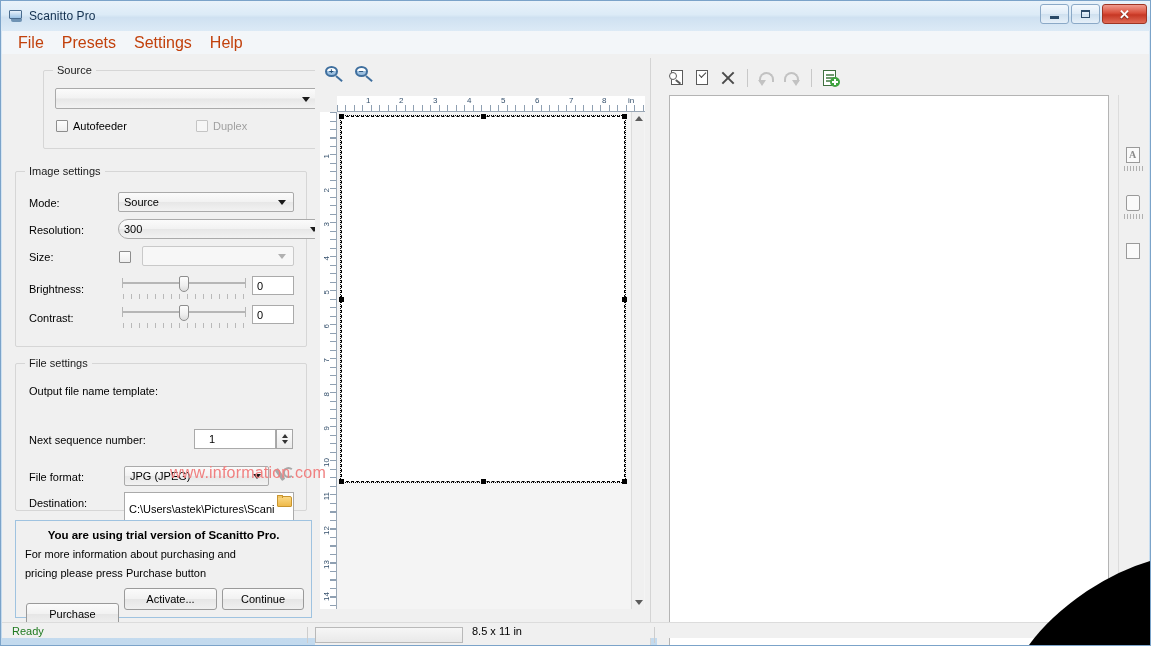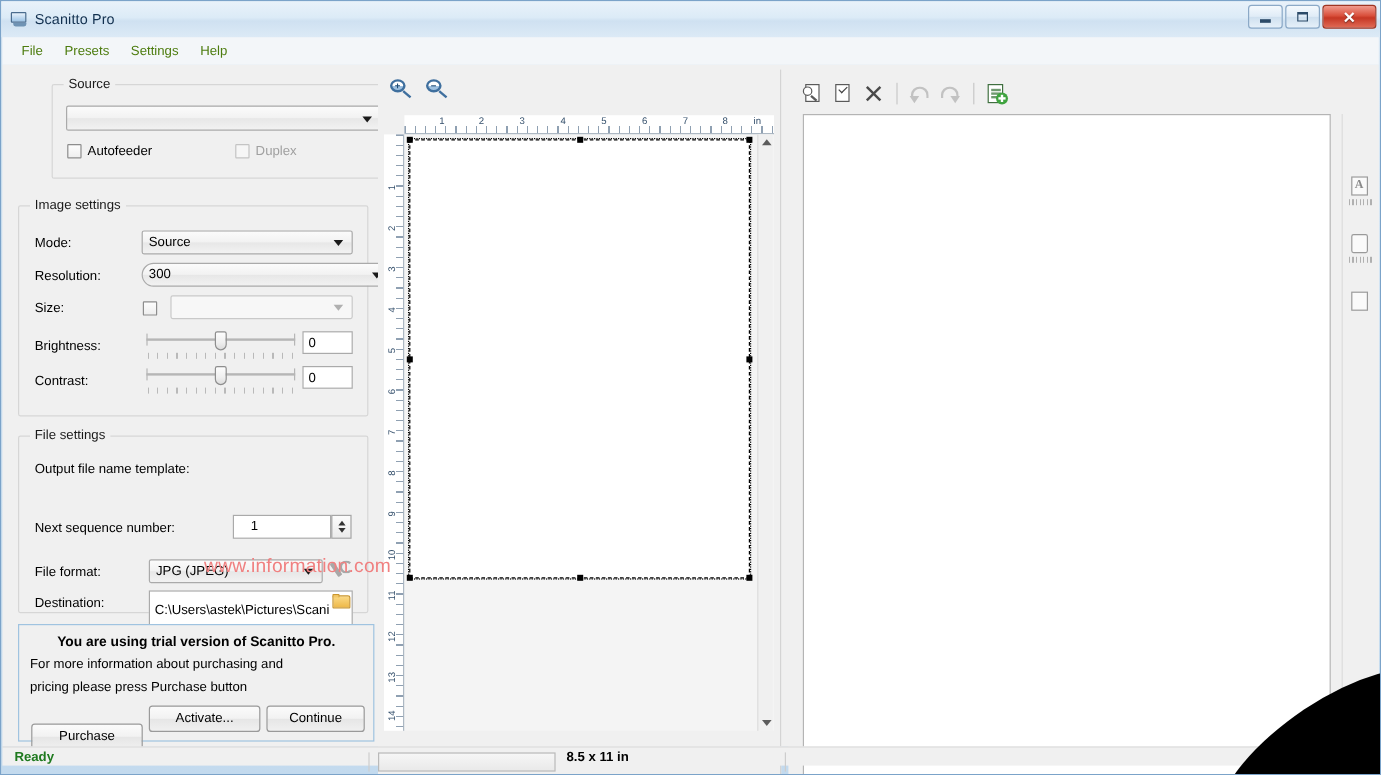--- a/index.html
+++ b/index.html
@@ -66,21 +66,21 @@
     text-shadow: 0 1px 1px rgba(0,0,0,.5);
   }
 
   
   .menubar {
     position: absolute; left: 1px; top: 30px; width: 1147px; height: 23px;
     background: #f3f6f9;
     display: flex; align-items: center; padding-left: 8px; gap: 2px;
   }
   .menu-item {
-    padding: 3px 8px; font-size: 11px; color: #4d7c0f; cursor: default;
+    padding: 3px 8px; font-size: 16px; color: #c2410c; cursor: default;
   }
 
   
   .client {
     position: absolute; left: 1px; top: 53px; width: 1147px; height: 568px;
     background: #f0f0f0;
   }
 
   
   .left-panel {
@@ -401,21 +401,21 @@
   .rail-cap {
     position: absolute; left: 2px; bottom: 2px; width: 20px; height: 5px;
     background: repeating-linear-gradient(to right,#b0b0b0 0 1px, transparent 1px 3px);
   }
 
   
   .statusbar {
     position: absolute; left: 1px; top: 621px; width: 1147px; height: 16px;
     background: #f0f0f0;
     border-top: 1px solid #dcdcdc;
-    display: flex; align-items: center; font-weight: bold;
+    display: flex; align-items: center;
   }
   .sb-cell {
     height: 18px; display: flex; align-items: center;
     font-size: 11px;
   }
   .sb-ready { position: absolute; left: 10px; color: #1f7a1f; }
   .sb-sep { position: absolute; width: 1px; height: 16px; background: #cdcdcd; top: 4px; }
   .sb-progress {
     position: absolute; left: 313px; top: 4px; width: 148px; height: 16px;
     border: 1px solid #b9b9b9;

